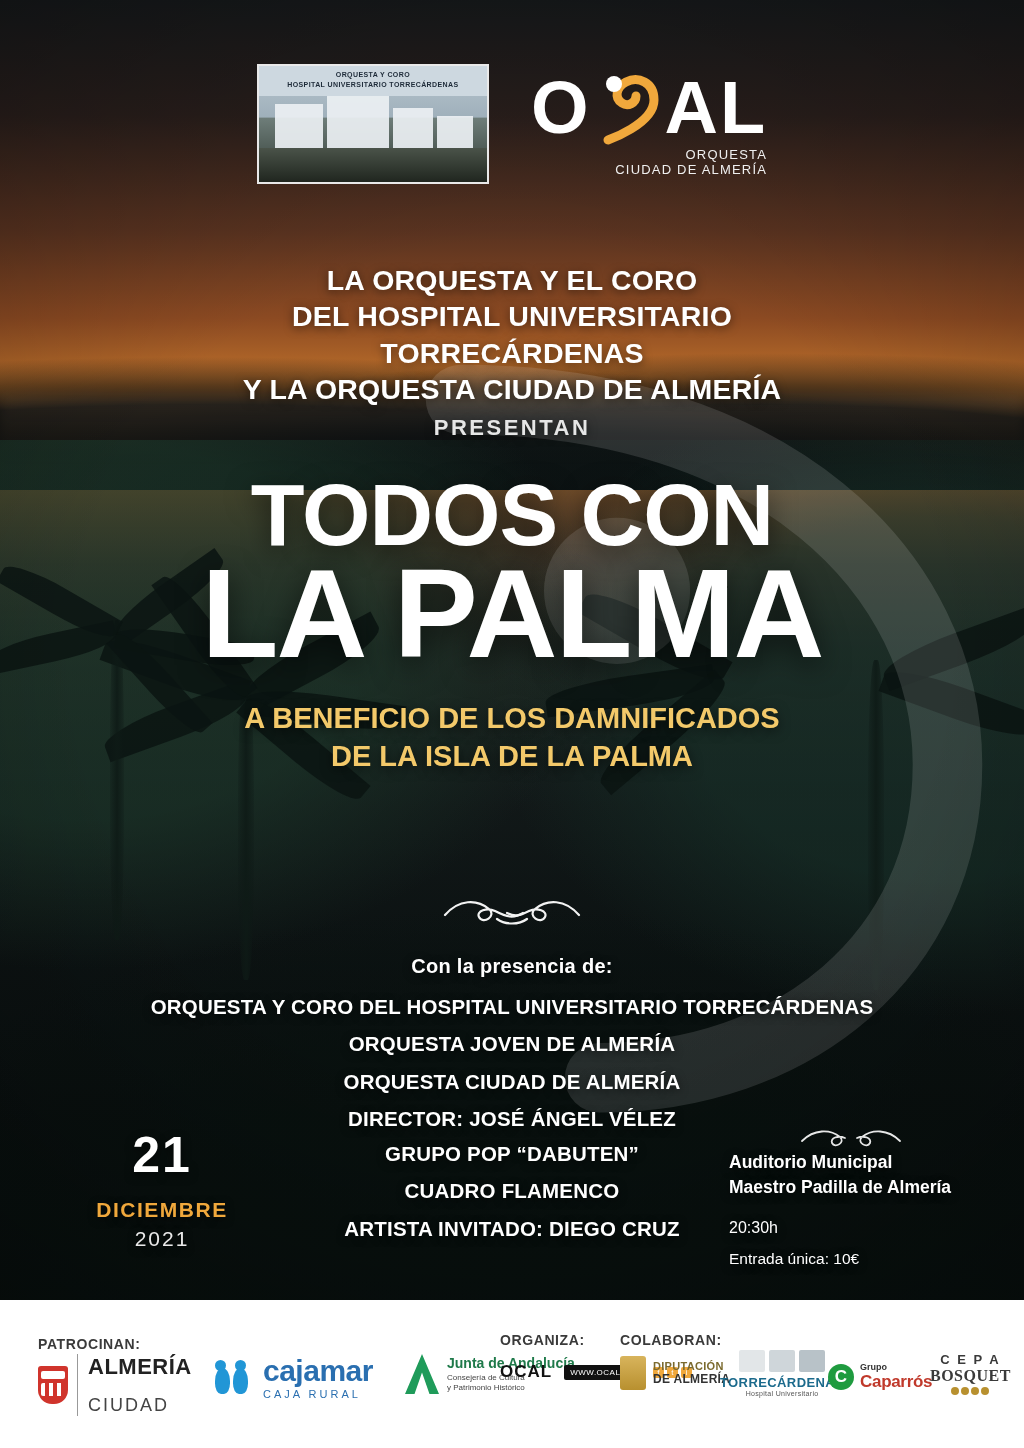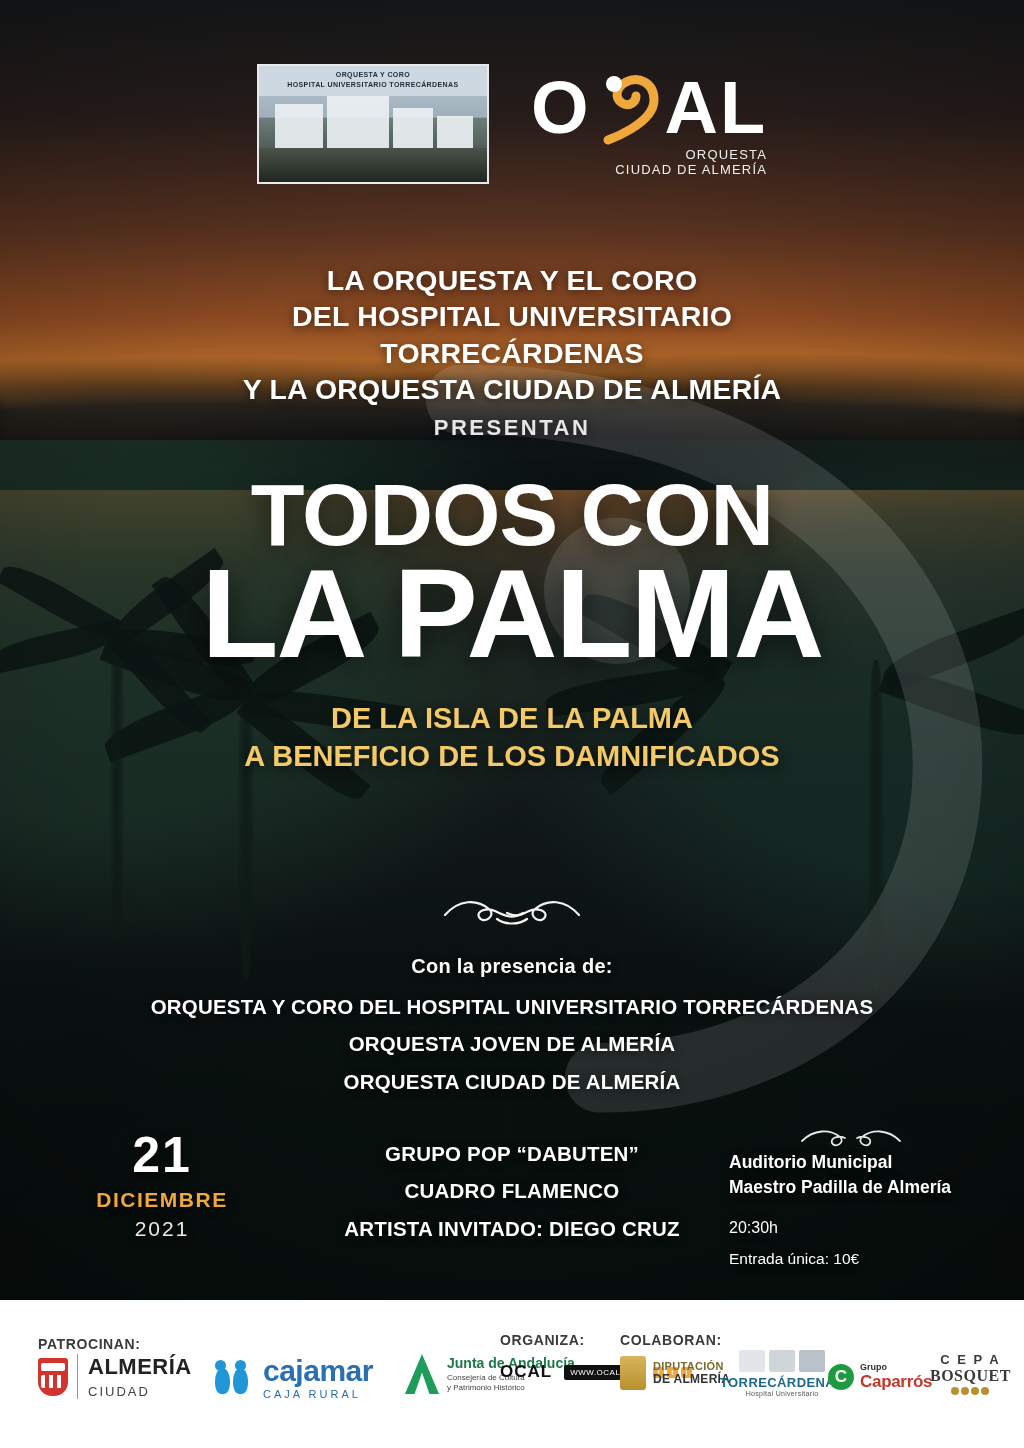--- a/index.html
+++ b/index.html
@@ -282,21 +282,21 @@
     text-align: center;
   }
   .date-day {
     font-size: 50px;
     font-weight: bold;
     letter-spacing: 2px;
     line-height: 1;
     text-shadow: 0 3px 10px rgba(0,0,0,.6);
   }
   .date-month {
-    margin-top: 8px;
+    margin-top: 18px;
     font-size: 21px;
     font-weight: bold;
     letter-spacing: 1.5px;
     color: #f0a83c;
     text-shadow: 0 2px 8px rgba(0,0,0,.6);
   }
   .date-year {
     margin-top: 5px;
     font-size: 21px;
     letter-spacing: 2px;
@@ -363,21 +363,21 @@
   .shield::after {
     content: "";
     position: absolute;
     left: 3px; right: 3px; top: 17px;
     height: 13px;
     background: repeating-linear-gradient(to right, #fff 0 4px, #d0342c 4px 8px);
     border-radius: 2px;
   }
   .almeria-txt { border-left: 1.5px solid #999; padding-left: 10px; }
   .almeria-txt .big { font-size: 22px; font-weight: bold; color: #222; letter-spacing: .5px; }
-  .almeria-txt .small { font-size: 13px; color: #444; letter-spacing: 2px; margin-top: 4px; }
+  .almeria-txt .small { font-size: 18px; color: #444; letter-spacing: 2px; margin-top: 15px; }
 
   .cajamar { display: flex; align-items: center; gap: 8px; }
   .cajamar .people { width: 40px; height: 36px; position: relative; }
   .cajamar .p {
     position: absolute; background: #2196d6; border-radius: 50% 50% 40% 40%;
   }
   .cajamar .txt .t1 { font-size: 30px; font-weight: bold; color: #2a6fb0; letter-spacing: -.5px; line-height: 1; }
   .cajamar .txt .t2 { font-size: 11px; color: #2a6fb0; letter-spacing: 3px; margin-top: 2px; }
 
   .junta { display: flex; align-items: center; gap: 8px; }
@@ -513,40 +513,41 @@
       <div>TORRECÁRDENAS</div>
       <div>Y LA ORQUESTA CIUDAD DE ALMERÍA</div>
     </div>
 
     <div class="presentan">PRESENTAN</div>
 
     <div class="title1">TODOS CON</div>
     <div class="title2">LA PALMA</div>
 
     <div class="subtitle">
+      <div>A BENEFICIO DE LOS DAMNIFICADOS</div>
       <div>DE LA ISLA DE LA PALMA</div>
-      <div>A BENEFICIO DE LOS DAMNIFICADOS</div>
     </div>
 
     <div class="flourish">
       <svg width="150" height="34" viewBox="0 0 150 34">
         <g fill="none" stroke="#ffffff" stroke-width="2.2" stroke-linecap="round">
           <path d="M8 20 C22 4 40 4 52 14 C60 21 46 30 42 22 C39 16 50 12 58 16 C70 22 76 24 86 18"></path>
           <path d="M142 20 C128 4 110 4 98 14 C90 21 104 30 108 22 C111 16 100 12 92 16 C82 21 78 22 70 18"></path>
           <path d="M60 24 C68 30 82 30 90 24"></path>
         </g>
       </svg>
     </div>
 
     <div class="presence-head">Con la presencia de:</div>
 
     <div class="groups">
       <div>ORQUESTA Y CORO DEL HOSPITAL UNIVERSITARIO TORRECÁRDENAS</div>
       <div>ORQUESTA JOVEN DE ALMERÍA</div>
       <div>ORQUESTA CIUDAD DE ALMERÍA</div>
+      <div>DIRECTOR: JOSÉ ÁNGEL VÉLEZ</div>
     </div>
 
     <div class="groups2">
       <div>GRUPO POP “DABUTEN”</div>
       <div>CUADRO FLAMENCO</div>
       <div>ARTISTA INVITADO: DIEGO CRUZ</div>
     </div>
 
     <div class="date-block">
       <div class="date-day">21</div>

